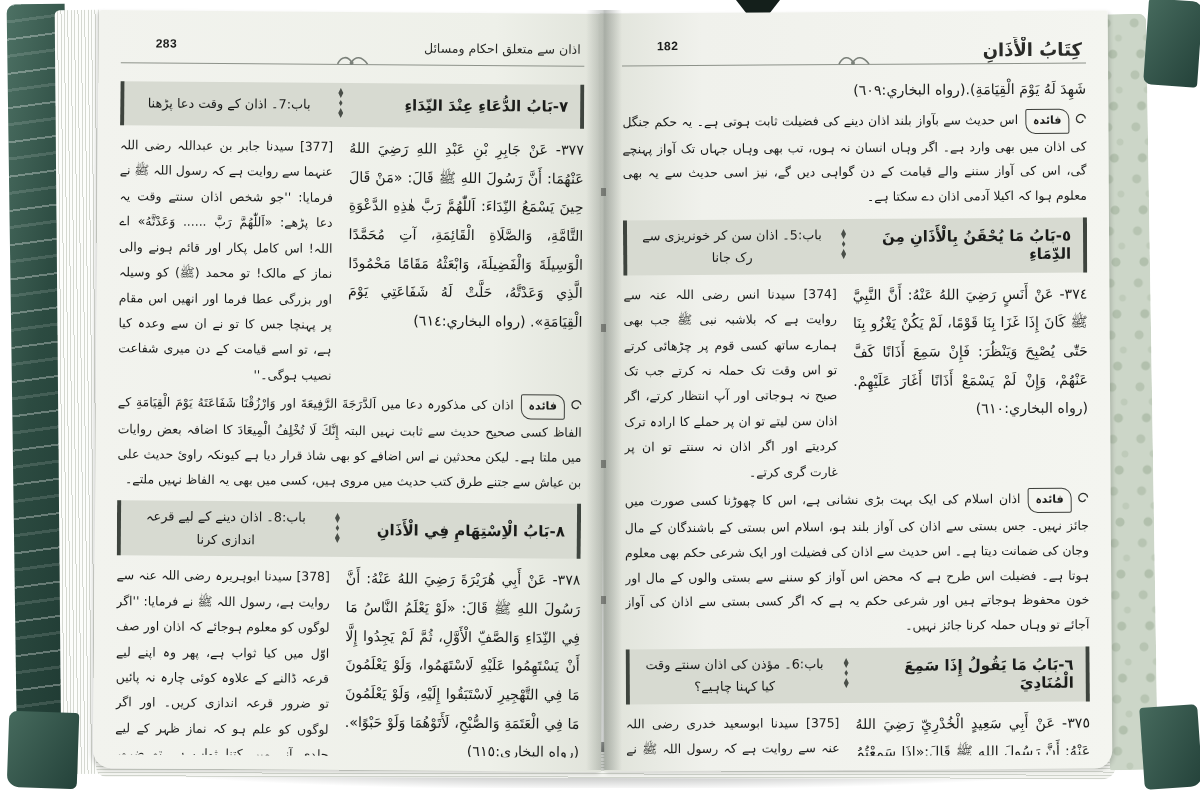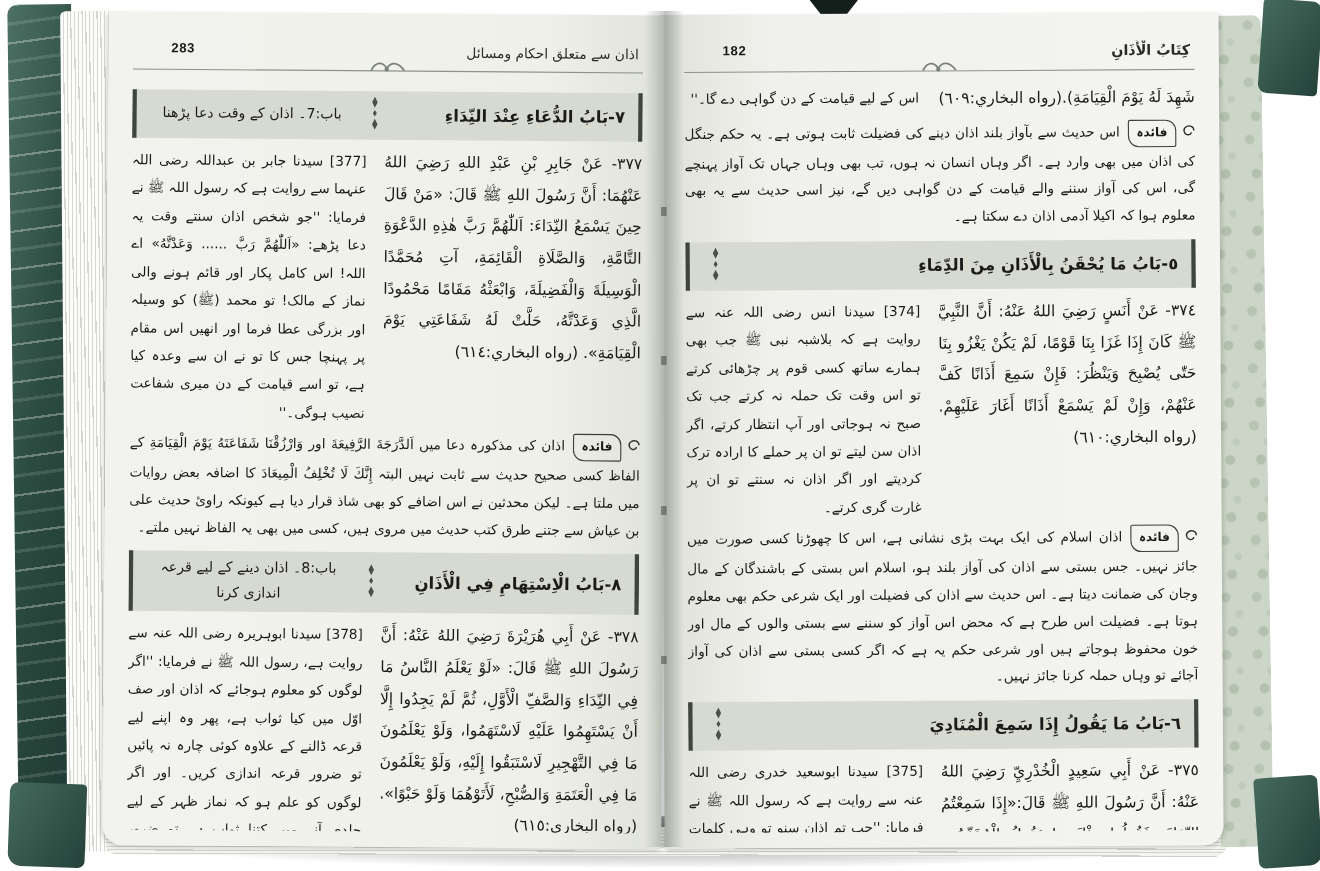--- a/index.html
+++ b/index.html
@@ -44,21 +44,21 @@
     border-radius:3px 0 0 18px; box-shadow:-2px 2px 4px rgba(0,0,0,.15); }
   .page.right { left:602px; transform:rotate(-0.35deg);
     background:linear-gradient(to left, #f4f5f0 0%, #f0f1ec 80%, #dfe2d9 100%);
     border-radius:0 3px 18px 0; box-shadow:2px 2px 4px rgba(0,0,0,.15); }
   .content { position:absolute; inset:26px 22px 14px 22px; direction:rtl;
     font-family:"DejaVu Sans", sans-serif; color:#1b1c1a; overflow:hidden; }
 
   
   .pg-header { position:relative; height:36px; margin-bottom:2px; }
   .pg-title { position:absolute; right:4px; top:2px; font-size:12.5px; color:#2a2b28; }
-  .pg-title.arabic { font-size:13px; font-weight:700; }
+  .pg-title.arabic { font-size:18px; font-weight:700; }
   .pg-num { position:absolute; left:8px; top:0; font-size:12px; font-weight:700;
     font-family:"Liberation Sans", sans-serif; direction:ltr; letter-spacing:.5px;margin-left:27px; }
   .pg-rule { position:absolute; left:0; right:0; top:26px; border-top:1.6px solid #8d928a; }
   .pg-orn { position:absolute; left:50%; top:15px; transform:translateX(-50%); }
 
   
   .chapter { display:flex; align-items:center; gap:8px; background:#d7dad1;
     border-right:4px solid #3e443e; border-left:4px solid #3e443e;
     padding:5px 12px; margin:9px 0 7px; min-height:36px; }
   .ch-ar { flex:1.12; font-size:15px; font-weight:700; letter-spacing:0; }
@@ -158,56 +158,57 @@
         <span class="pg-orn">
           <svg width="34" height="14" viewBox="0 0 34 14">
               <path d="M2 10 C6 2 12 2 16 8 C20 2 26 2 32 10" stroke="#7b817a" fill="none" stroke-width="1.6"></path>
               <circle cx="16" cy="9" r="2" fill="#7b817a"></circle>
             </svg>
         </span>
       </div>
 
       <div class="hadith">
         <div class="col-ar">شَهِدَ لَهُ يَوْمَ الْقِيَامَةِ).(رواه البخاري:٦٠٩)</div>
-        <div class="col-ur">اس کے لیے قیامت کے دن گواہی دے گا۔''</div>
       </div>
 
       <div class="faida">
         <span class="swirl"><svg width="15" height="13" viewBox="0 0 15 13">
               <path d="M14 6 C14 2.5 10 .8 7 2.6 C4 4.4 4.6 8.6 7.6 9.7 C9.6 10.4 11.6 9.4 11.6 7.6" stroke="#2e302c" fill="none" stroke-width="1.3"></path>
             </svg></span><span class="faida-badge">فائدہ</span><span>اس حدیث سے بآواز بلند اذان دینے کی فضیلت ثابت ہوتی ہے۔ یہ حکم جنگل کی اذان میں بھی وارد ہے۔ اگر وہاں انسان نہ ہوں، تب بھی وہاں جہاں تک آواز پہنچے گی، اس کی آواز سننے والے قیامت کے دن گواہی دیں گے، نیز اسی حدیث سے یہ بھی معلوم ہوا کہ اکیلا آدمی اذان دے سکتا ہے۔</span>
       </div>
 
       <div class="chapter">
         <div class="ch-ar">٥-بَابُ مَا يُحْقَنُ بِالْأَذَانِ مِنَ الدِّمَاءِ</div>
         <div class="ch-orn">
           <svg width="11" height="30" viewBox="0 0 11 30">
               <path d="M5.5 0 L8 5 L5.5 10 L3 5 Z M5.5 12 L7.3 15 L5.5 18 L3.7 15 Z M5.5 20 L8 25 L5.5 30 L3 25 Z" fill="#4a4f49"></path>
             </svg>
         </div>
+        <div class="ch-ur">باب:5۔ اذان سن کر خونریزی سے رک جانا</div>
       </div>
 
       <div class="hadith">
         <div class="col-ar">٣٧٤- عَنْ أَنَسٍ رَضِيَ اللهُ عَنْهُ: أَنَّ النَّبِيَّ ﷺ كَانَ إِذَا غَزَا بِنَا قَوْمًا، لَمْ يَكُنْ يَغْزُو بِنَا حَتّٰى يُصْبِحَ وَيَنْظُرَ: فَإِنْ سَمِعَ أَذَانًا كَفَّ عَنْهُمْ، وَإِنْ لَمْ يَسْمَعْ أَذَانًا أَغَارَ عَلَيْهِمْ. (رواه البخاري:٦١٠)</div>
         <div class="col-ur">[374] سیدنا انس رضی اللہ عنہ سے روایت ہے کہ بلاشبہ نبی ﷺ جب بھی ہمارے ساتھ کسی قوم پر چڑھائی کرتے تو اس وقت تک حملہ نہ کرتے جب تک صبح نہ ہوجاتی اور آپ انتظار کرتے، اگر اذان سن لیتے تو ان پر حملے کا ارادہ ترک کردیتے اور اگر اذان نہ سنتے تو ان پر غارت گری کرتے۔</div>
       </div>
 
       <div class="faida">
         <span class="swirl"><svg width="15" height="13" viewBox="0 0 15 13">
               <path d="M14 6 C14 2.5 10 .8 7 2.6 C4 4.4 4.6 8.6 7.6 9.7 C9.6 10.4 11.6 9.4 11.6 7.6" stroke="#2e302c" fill="none" stroke-width="1.3"></path>
             </svg></span><span class="faida-badge">فائدہ</span><span>اذان اسلام کی ایک بہت بڑی نشانی ہے، اس کا چھوڑنا کسی صورت میں جائز نہیں۔ جس بستی سے اذان کی آواز بلند ہو، اسلام اس بستی کے باشندگان کے مال وجان کی ضمانت دیتا ہے۔ اس حدیث سے اذان کی فضیلت اور ایک شرعی حکم بھی معلوم ہوتا ہے۔ فضیلت اس طرح ہے کہ محض اس آواز کو سننے سے بستی والوں کے مال اور خون محفوظ ہوجاتے ہیں اور شرعی حکم یہ ہے کہ اگر کسی بستی سے اذان کی آواز آجائے تو وہاں حملہ کرنا جائز نہیں۔</span>
       </div>
 
       <div class="chapter">
         <div class="ch-ar">٦-بَابُ مَا يَقُولُ إِذَا سَمِعَ الْمُنَادِيَ</div>
         <div class="ch-orn">
           <svg width="11" height="30" viewBox="0 0 11 30">
               <path d="M5.5 0 L8 5 L5.5 10 L3 5 Z M5.5 12 L7.3 15 L5.5 18 L3.7 15 Z M5.5 20 L8 25 L5.5 30 L3 25 Z" fill="#4a4f49"></path>
             </svg>
         </div>
+        <div class="ch-ur">باب:6۔ مؤذن کی اذان سنتے وقت کیا کہنا چاہیے؟</div>
       </div>
 
       <div class="hadith">
         <div class="col-ar">٣٧٥- عَنْ أَبِي سَعِيدٍ الْخُدْرِيِّ رَضِيَ اللهُ عَنْهُ: أَنَّ رَسُولَ اللهِ ﷺ قَالَ:«إِذَا سَمِعْتُمُ النِّدَاءَ، فَقُولُوا مِثْلَ مَا يَقُولُ الْمُؤَذِّنُ».(رواه البخاري:٦١١)</div>
         <div class="col-ur">[375] سیدنا ابوسعید خدری رضی اللہ عنہ سے روایت ہے کہ رسول اللہ ﷺ نے فرمایا: ''جب تم اذان سنو تو وہی کلمات کہو جو مؤذن کہہ رہا ہے۔''</div>
       </div>
 
     </div>
   </div>
 </div>

